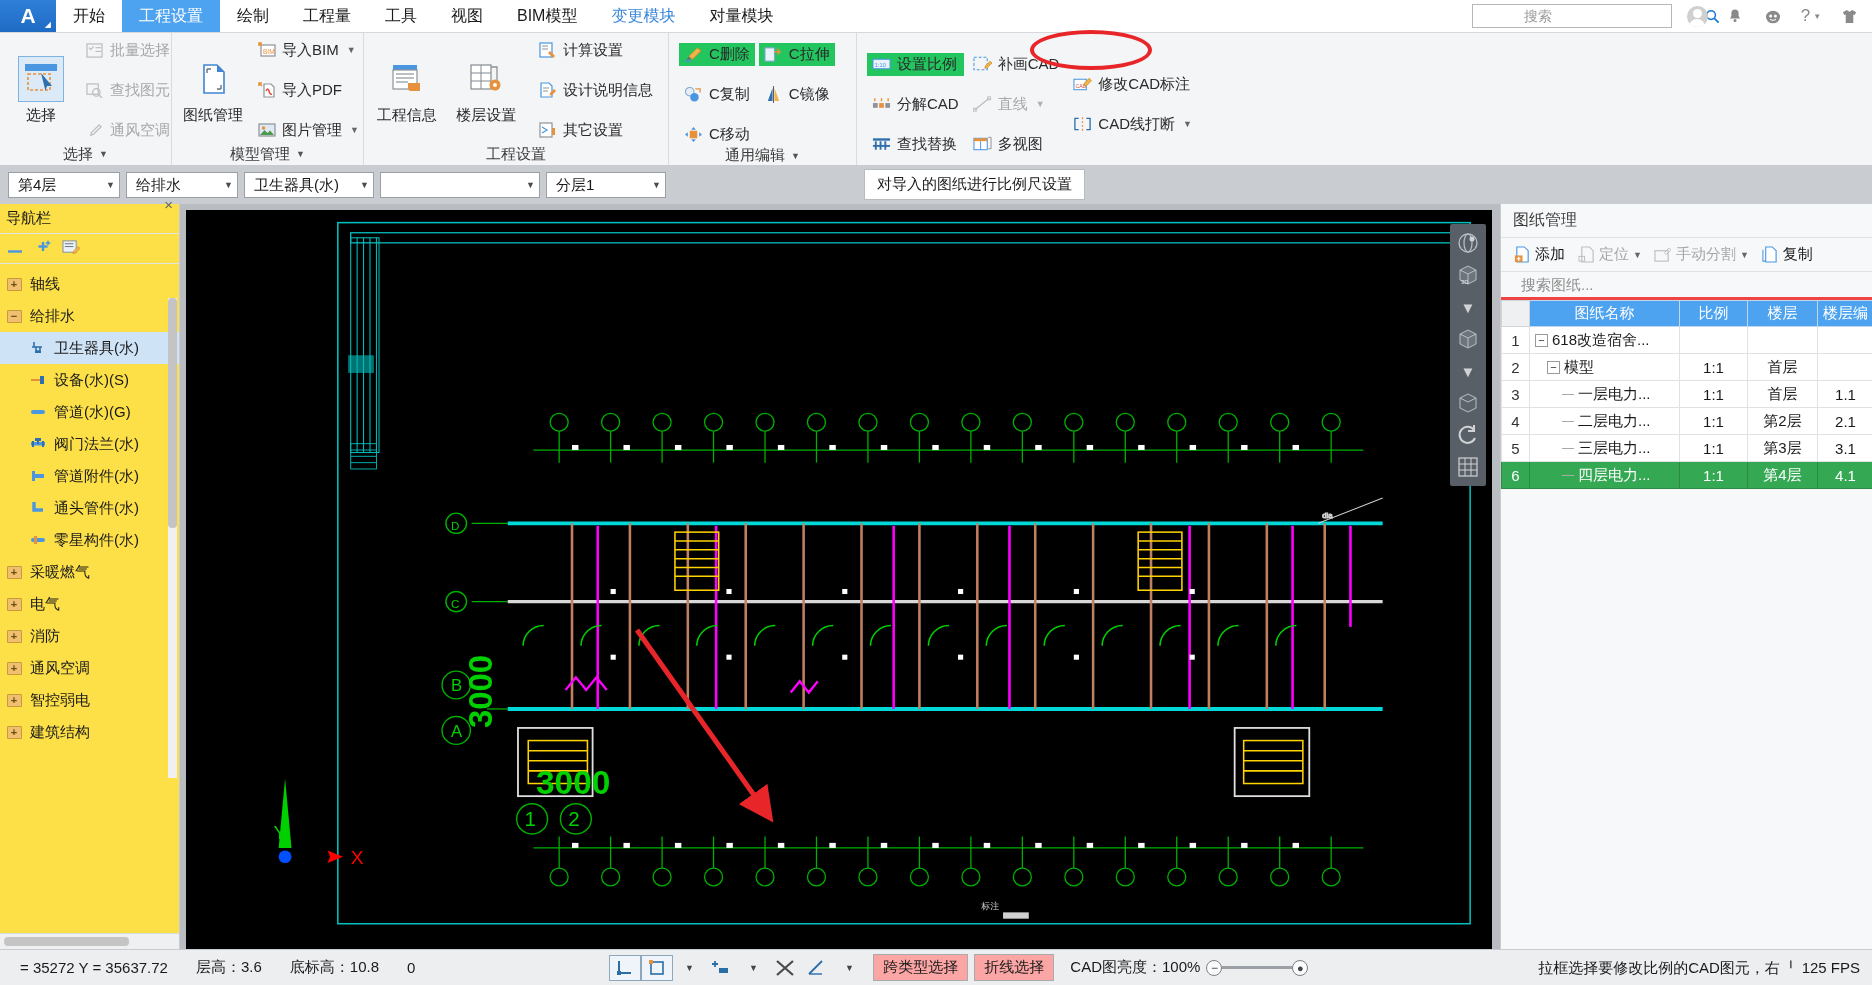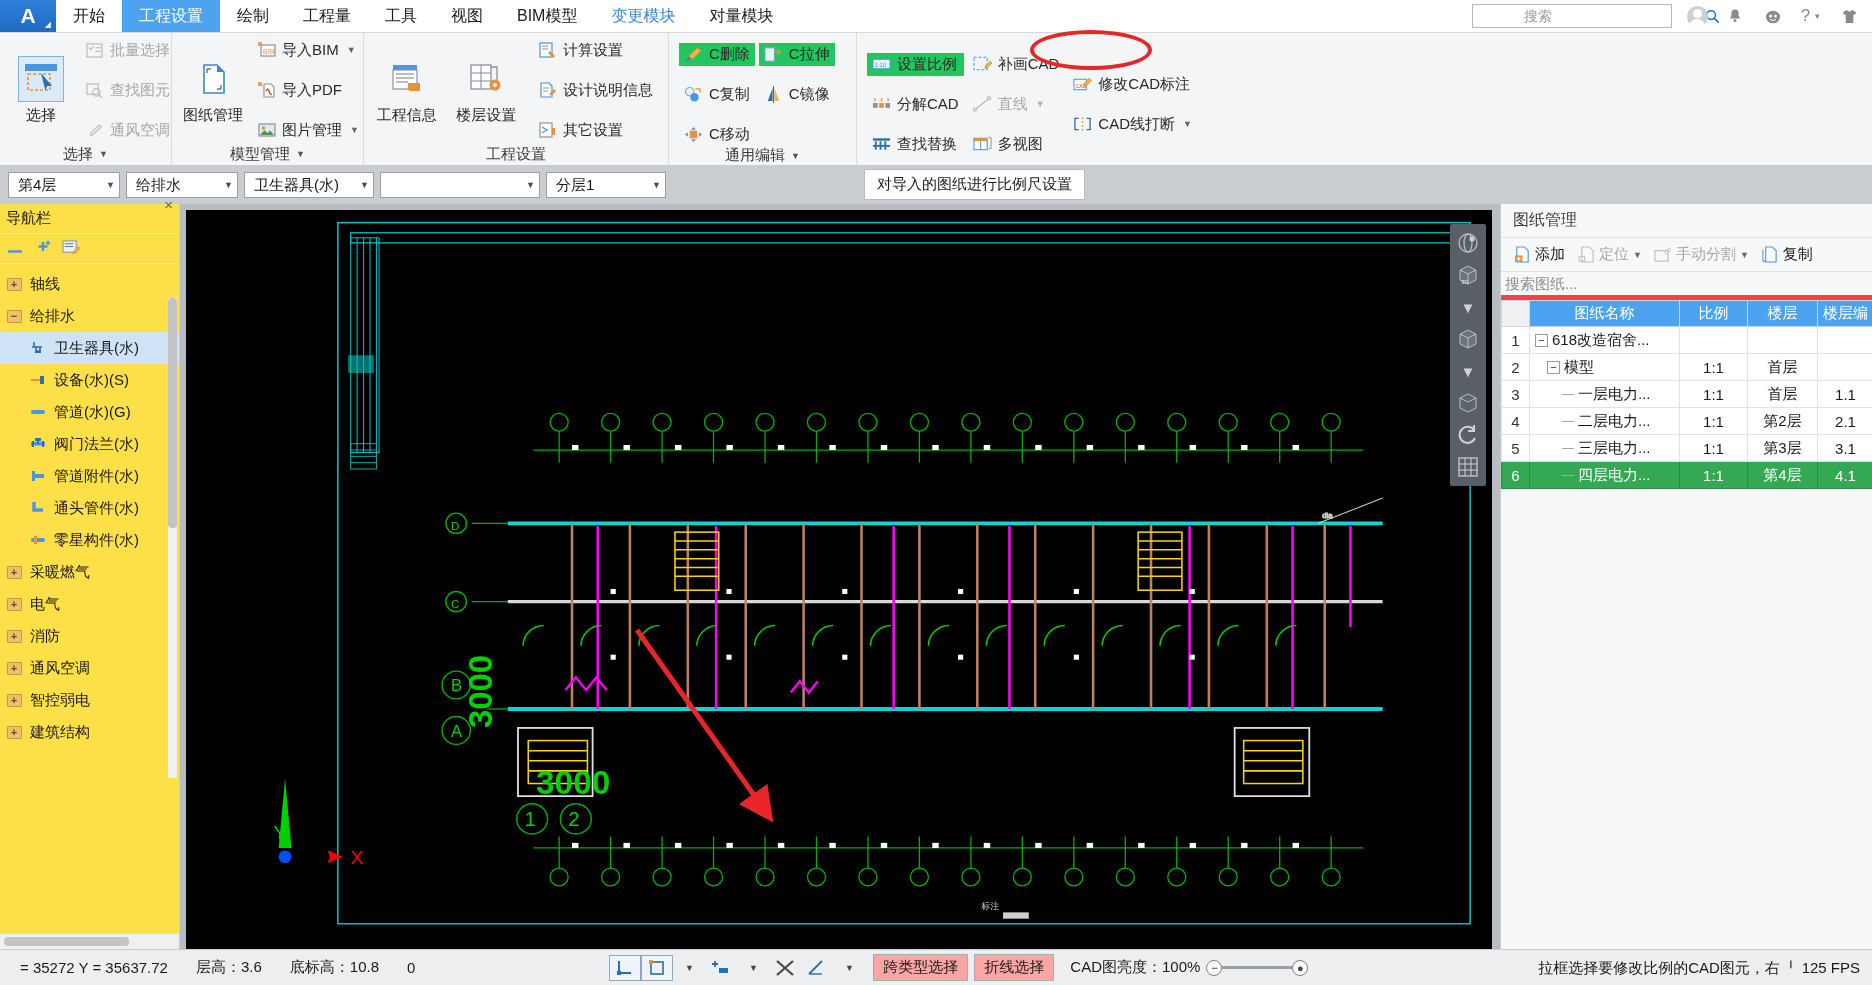--- a/index.html
+++ b/index.html
@@ -121,21 +121,21 @@
   .vt { width:30px;height:30px;display:flex;align-items:center;justify-content:center;color:#cfd3d6; }
 
   
   .rightpanel { width: 372px; background:#f7f8f9; border-left:1px solid #c8ccd0; display:flex; flex-direction:column; }
   .rp-title { height:34px; display:flex; align-items:center; padding:0 12px; font-size:16px; color:#3d3d3d; border-bottom:1px solid #e1e4e7; }
   .rp-tools { height:34px; display:flex; align-items:center; gap:4px; padding:0 8px; border-bottom:1px solid #e1e4e7; }
   .rp-tbtn { display:flex;align-items:center;gap:4px;font-size:15px;color:#1a1a1a;padding:2px 4px;white-space:nowrap;}
   .rp-tbtn.dis { color:#a6a6a6;text-align:center; }
   .rp-tbtn .si { width:18px;height:18px;display:flex;align-items:center;justify-content:center; }
   .rp-tbtn .dd { font-size:9px; color:#666; }
-  .rp-search { height:28px; border-bottom:5px solid #ef4444; display:flex; align-items:center; padding:0 4px; }
+  .rp-search { height:28px; border-bottom:3px solid #ef4444; display:flex; align-items:center; padding:0 20px; }
   .rp-search input { border:none; outline:none; width:100%; font-size:15px; color:#333; background:transparent; font-family:"Liberation Sans",sans-serif; }
   .rp-search input::placeholder { color:#8f8f8f; }
   .tbl { width:100%; border-collapse:collapse; font-size:15px; table-layout:fixed; }
   .tbl th {
     background:#4da3f0; color:#fff; font-weight:normal; height:26px;
     border:1px solid #bfd6ee; text-align:center; font-size:15px;
   }
   .tbl th.idxh { background:#eef0f2; border:1px solid #d2d5d8; width:28px; }
   .tbl td { height:27px; border:1px solid #dfe2e5; text-align:center; color:#1a1a1a; background:#fff; }
   .tbl td.idx { background:#fff; color:#333; width:28px; }

